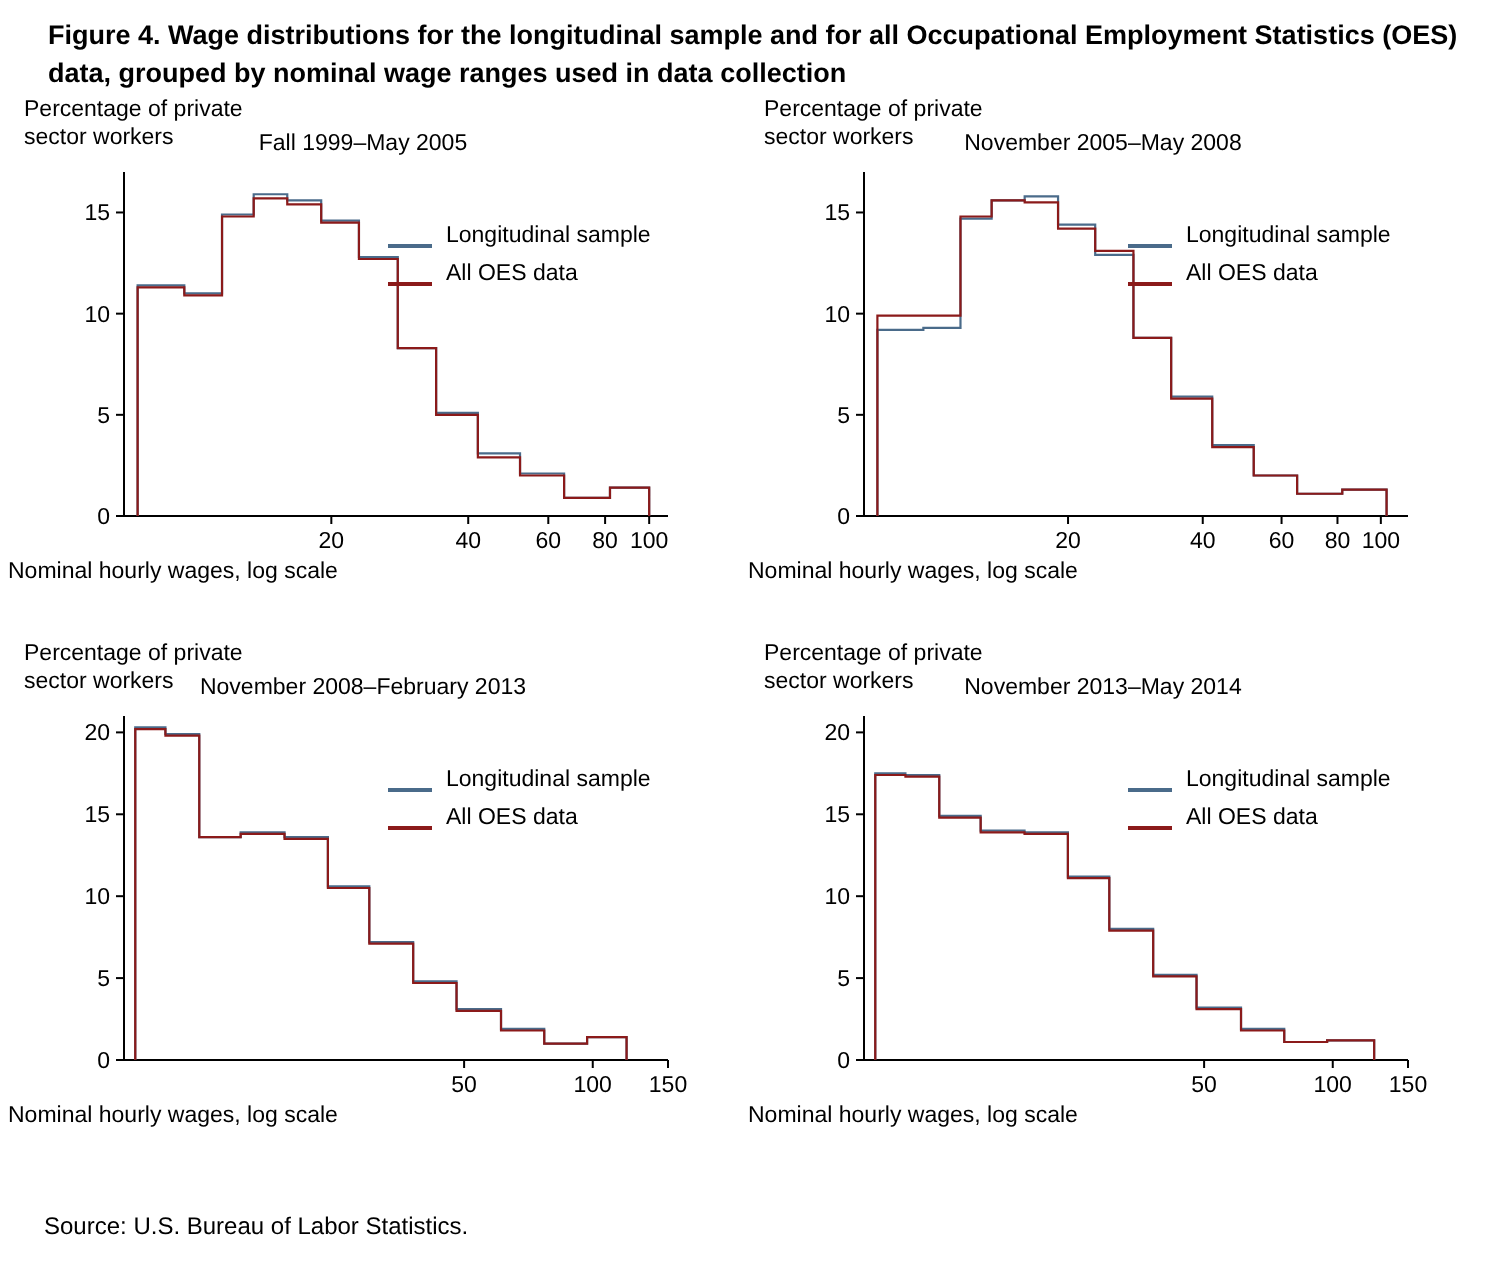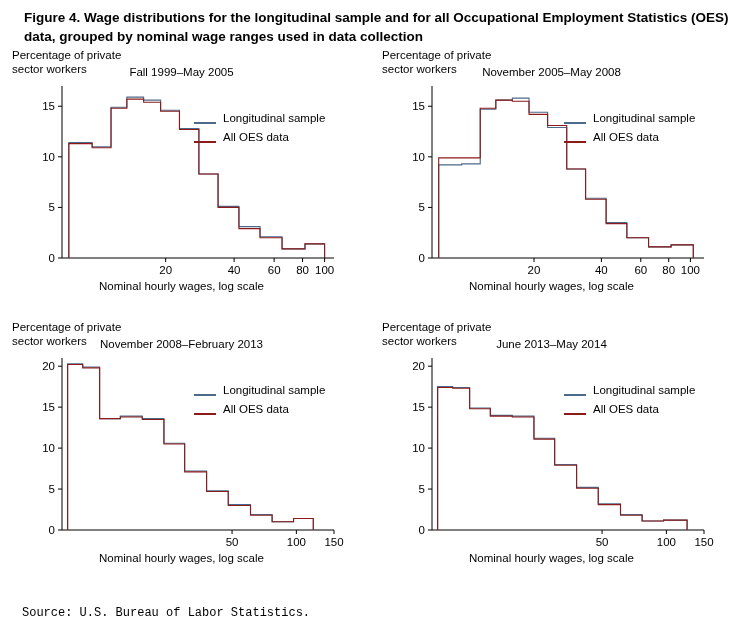--- a/index.html
+++ b/index.html
@@ -15,21 +15,20 @@
     position:absolute;
     left:24px; top:8px; width:714px;
     font-size:13.5px;
     font-weight:bold;
     line-height:19px;
   }
   .source{
     position:absolute;
     left:22px; top:606px;
     font-size:12px;
-    font-family:Liberation Mono, monospace;
   }
   .panel{
     position:absolute;
     width:355px;
     height:255px;
     text-decoration:underline;
   }
   .p0{left:4px;  top:48px;}
   .p1{left:374px;top:48px;}
   .p2{left:4px;  top:320px;}
@@ -49,21 +48,20 @@
     font-size:11.5px;
   }
   .plot{
     position:absolute;
     left:58px; top:38px;
     width:272px; height:172px;
   }
   .xlabel{
     position:absolute;
     top:232px; left:0; width:355px;
-    text-align:center;
     font-size:11.5px;
   }
   .legend{
     position:absolute;
     font-size:11.5px;
   }
   .legend-row{
     display:flex;
     align-items:flex-end;
     margin-bottom:5px;
@@ -199,21 +197,21 @@
     </div>
     <div class="legend-row">
       <span class="legend-swatch" style="background:#8b1a1a"></span>
       <span>All OES data</span>
     </div>
   </div>
 </div>
 
 <div class="panel p3">
   <div class="ylabel">Percentage of private sector workers</div>
-  <div class="panel-title">June 2013–May 2014</div>
+  <div class="panel-title">November 2013–May 2014</div>
   <div class="plot">
       <svg width="298" height="196" style="position:absolute;left:-22px;top:-8px;overflow:visible">
         <line x1="22" y1="8" x2="22" y2="180" stroke="#000" stroke-width="1"></line>
         <line x1="22" y1="180" x2="294" y2="180" stroke="#000" stroke-width="1"></line>
         <line x1="18" y1="180" x2="22" y2="180" stroke="#000" stroke-width="1"></line>
         <text x="15" y="184" text-anchor="end" class="tick-text">0</text>
         <line x1="18" y1="139.04761904761904" x2="22" y2="139.04761904761904" stroke="#000" stroke-width="1"></line>
         <text x="15" y="143.04761904761904" text-anchor="end" class="tick-text">5</text>
         <line x1="18" y1="98.0952380952381" x2="22" y2="98.0952380952381" stroke="#000" stroke-width="1"></line>
         <text x="15" y="102.0952380952381" text-anchor="end" class="tick-text">10</text>

